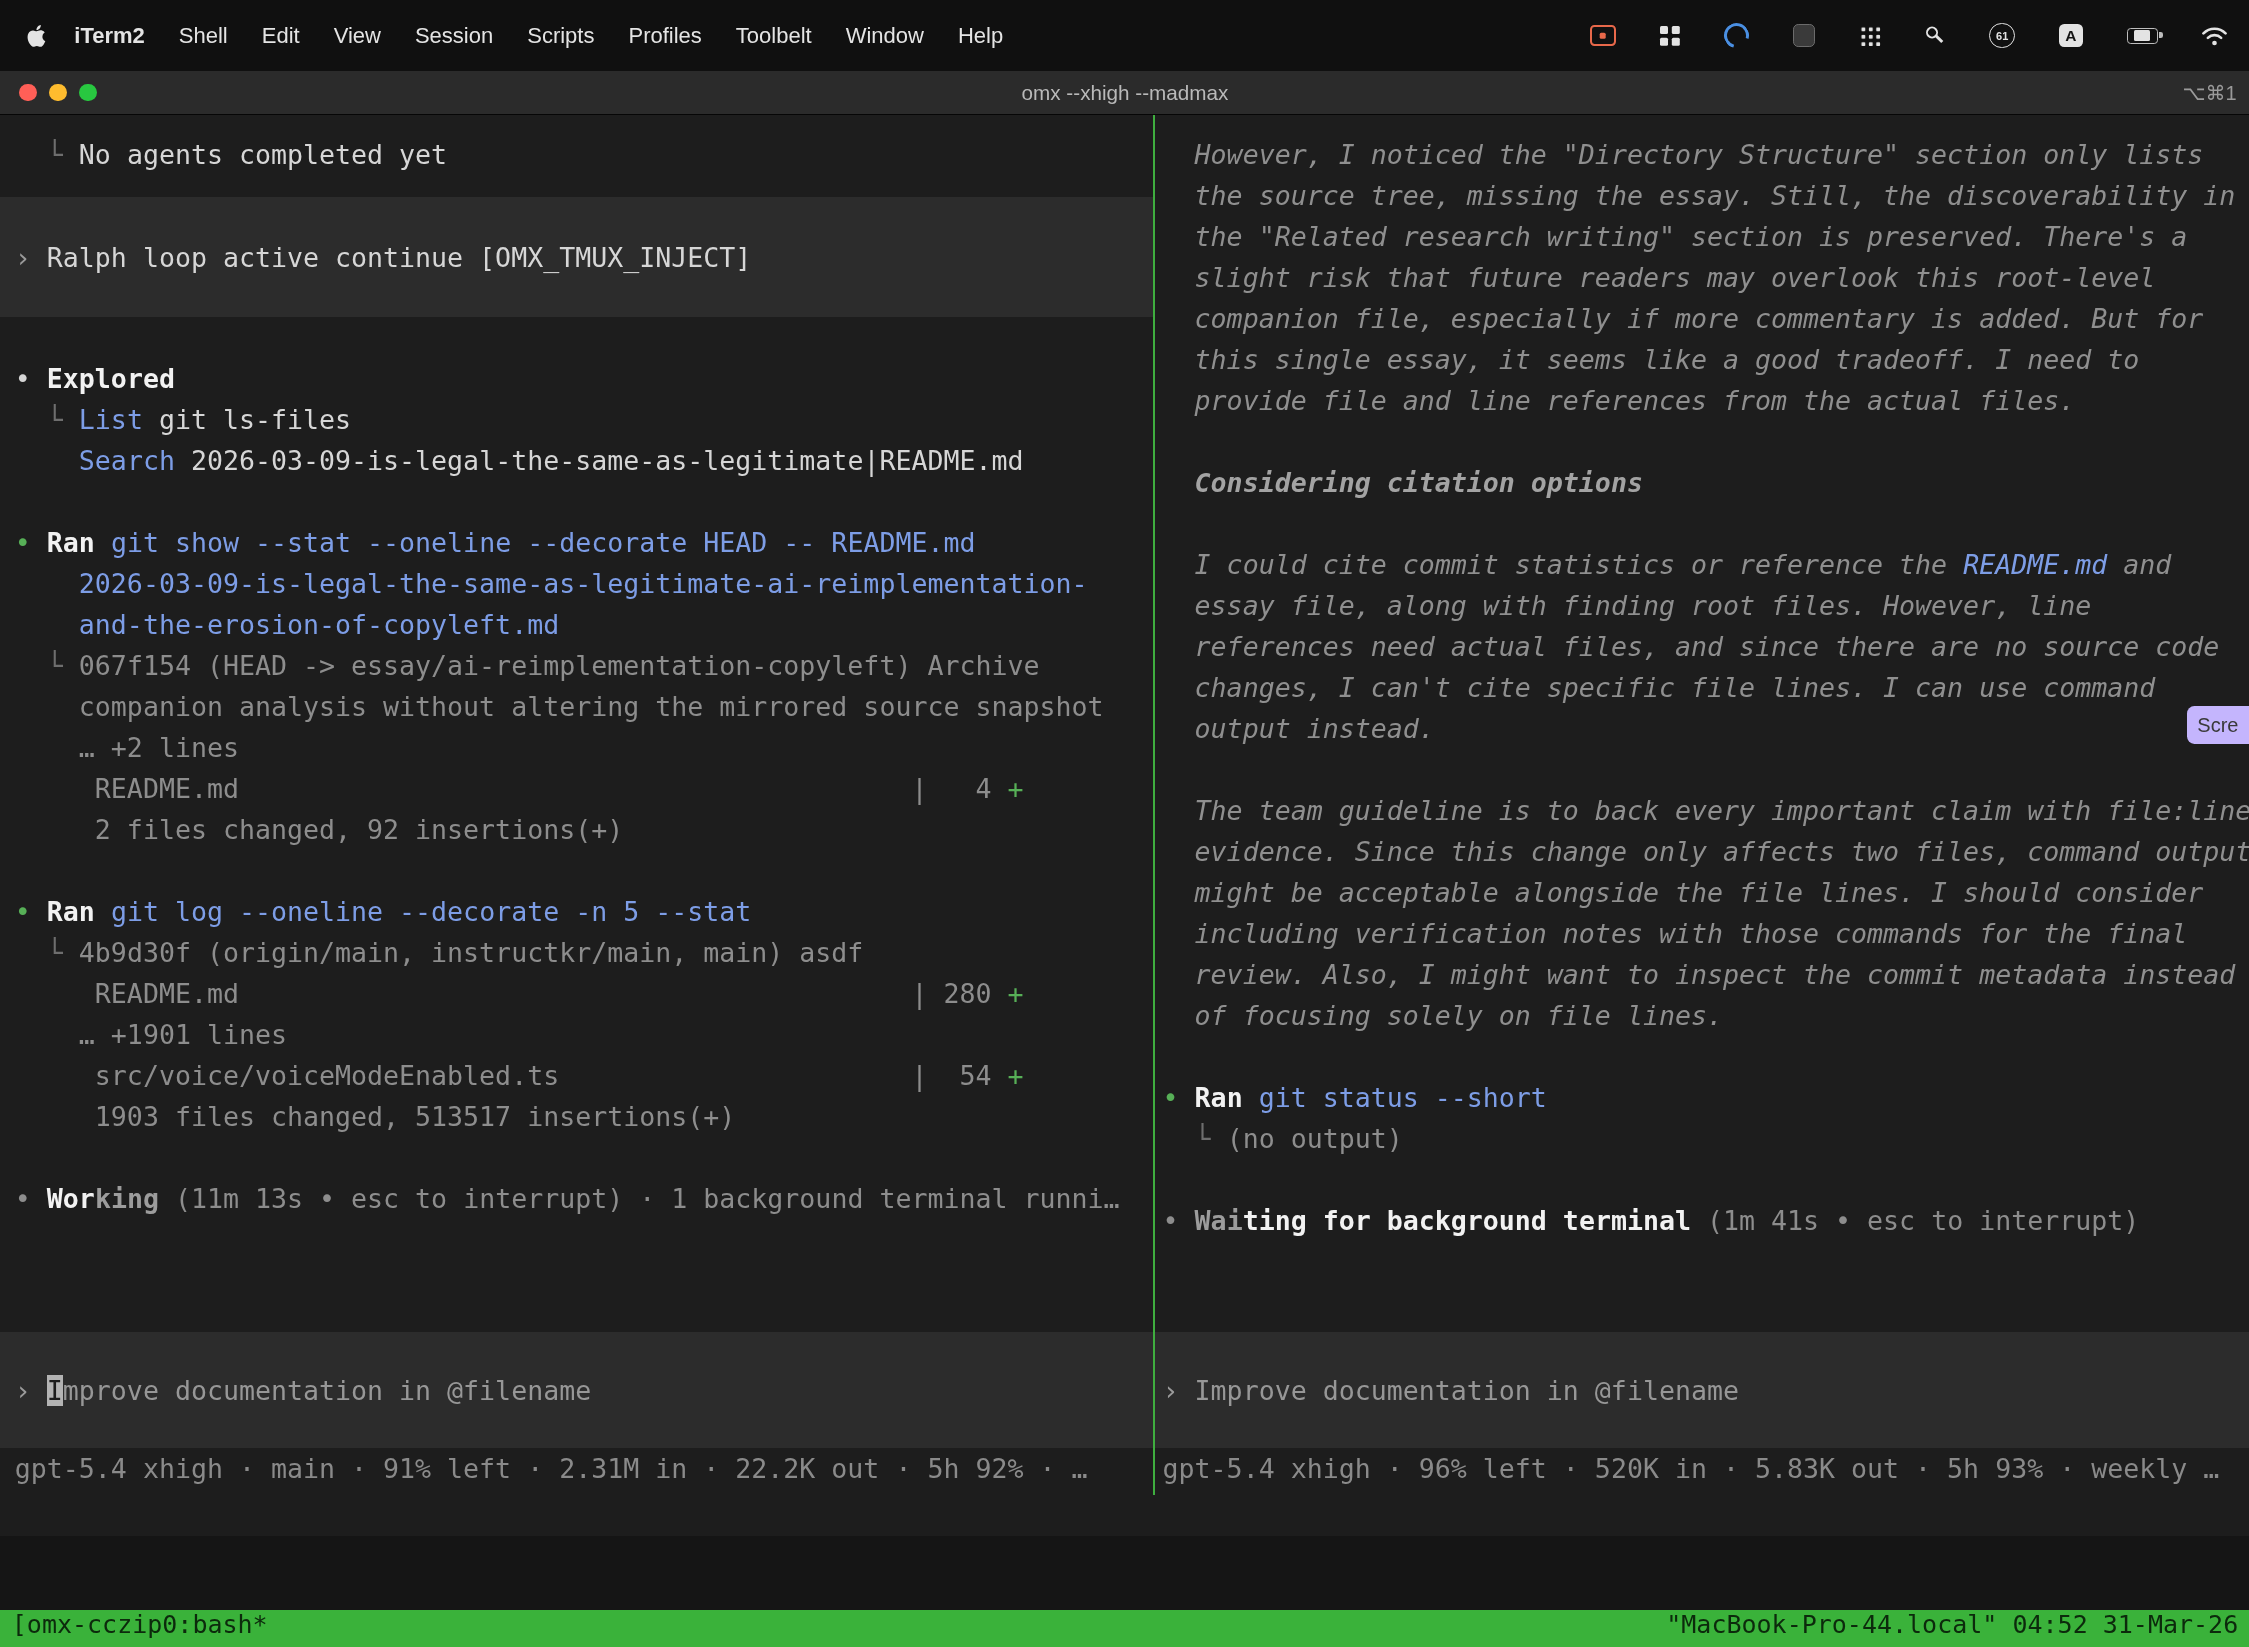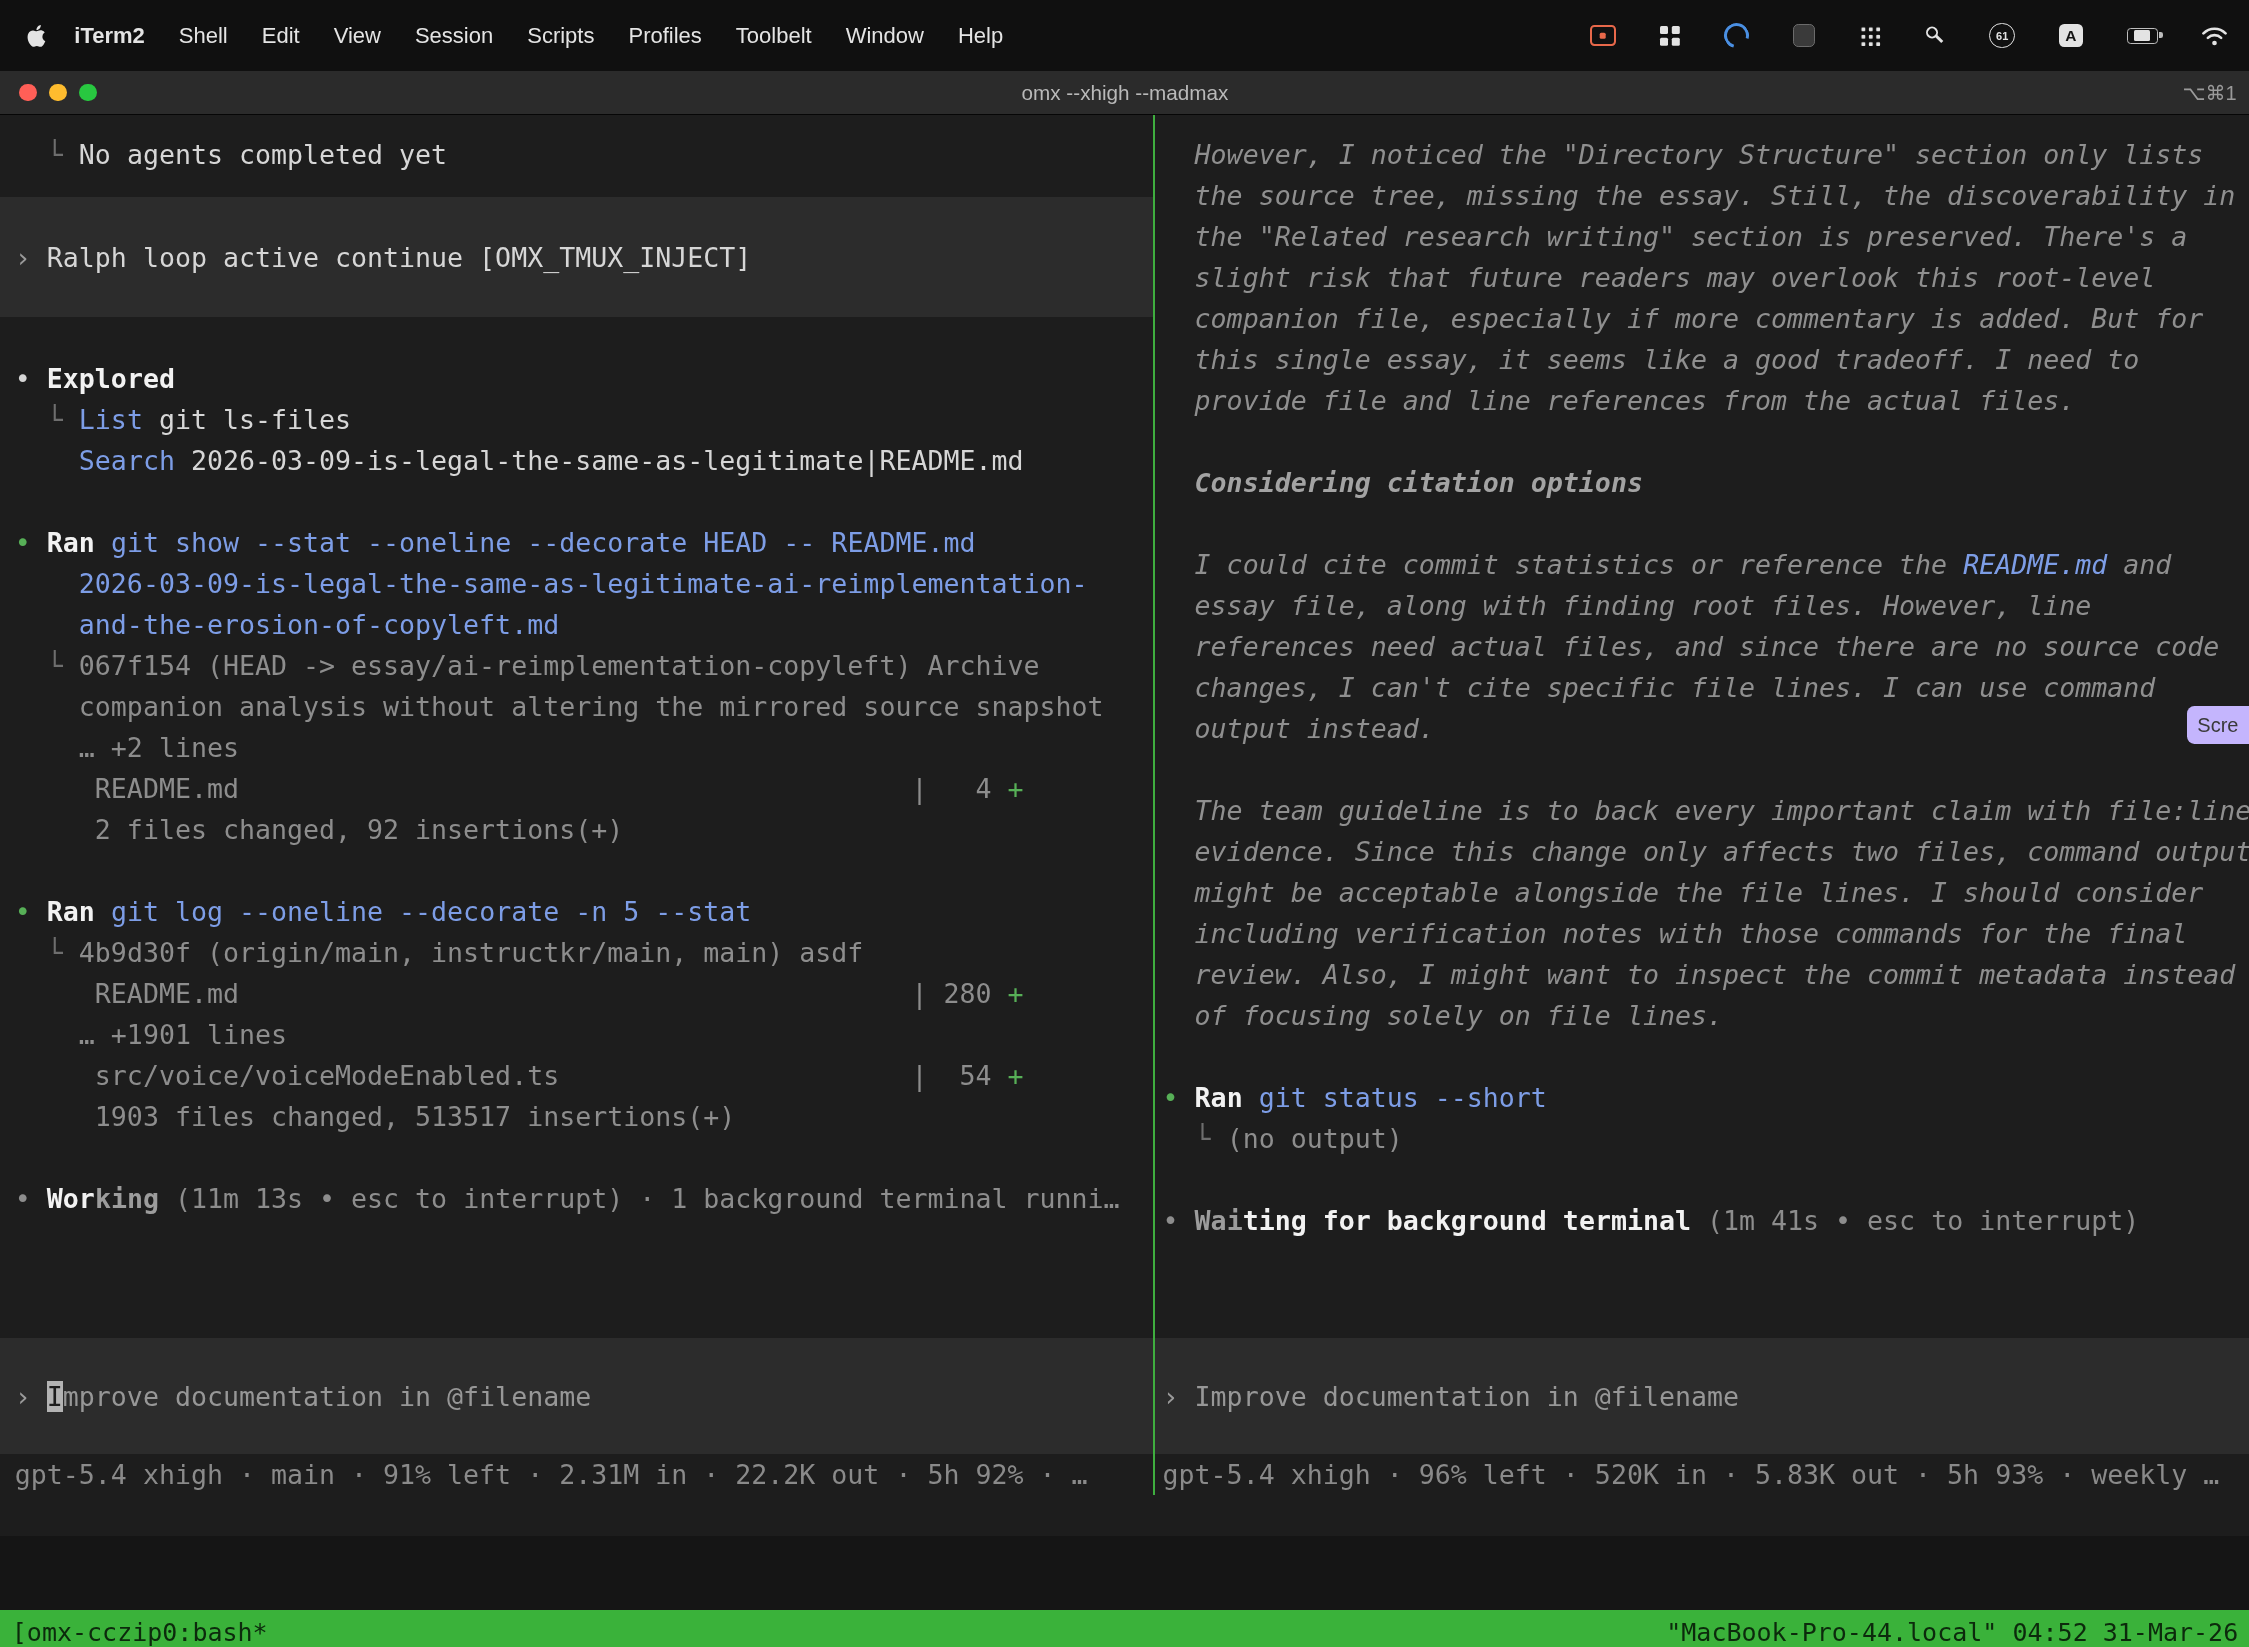--- a/index.html
+++ b/index.html
@@ -61,32 +61,32 @@
   .bi{color:#7d9de6;font-style:italic}
 
   .tbox{background:#2c2c2c;height:120px;flex:none;display:flex;align-items:center;font-size:26.6px;white-space:pre;overflow:hidden}
   .pane.left .tbox{padding-left:14.8px}
   .pane.right .tbox{padding-left:7.4px}
   .inject{margin-top:22px}
   .prompt{color:#9a9a9a;margin-right:16px}
   .input-box{margin-top:auto;height:116px}
   .cursor{background:#b3b3b3;color:#1d1d1d}
   .input-text{color:#979797}
-  .statusline{height:41px;line-height:41px;font-size:26.6px;color:#8a8a8a;padding-left:14.8px;margin-bottom:0;white-space:pre;overflow:hidden;flex:none}
+  .statusline{height:41px;line-height:41px;font-size:26.6px;color:#8a8a8a;padding-left:14.8px;margin-bottom:6px;white-space:pre;overflow:hidden;flex:none}
   .pane.right .statusline{padding-left:7.4px}
 
   .scre-tab{position:absolute;top:591px;right:0;height:38px;width:63px;background:#c4b5fd;color:#3a3a3a;border-radius:7.4px 0 0 7.4px;display:flex;align-items:center;padding-left:10.3px;font:400 20px "Liberation Sans",sans-serif;box-sizing:border-box}
 
   
   .omx-line{height:41px;line-height:41px;font-size:26.6px;background:#1d1d1d;padding-left:5.9px;white-space:pre;flex:none;overflow:hidden}
 
   .bottom-gap{height:74px;background:#151515;flex:none}
 
   
-  .tmux-bar{height:37px;background:#3ab23a;display:flex;justify-content:space-between;align-items:flex-end;padding:0 11.8px;font-size:25px;color:#0c2a0c;flex:none;white-space:pre}
+  .tmux-bar{height:37px;background:#3ab23a;display:flex;justify-content:space-between;align-items:flex-start;padding:0 11.8px;font-size:25px;color:#0c2a0c;flex:none;white-space:pre}
 </style>
 </head>
 <body>
 
 <div class="screen">
 
   <div class="menubar">
     <div class="mb-left">
       <span class="apple">
         <svg viewBox="0 0 17 20">

